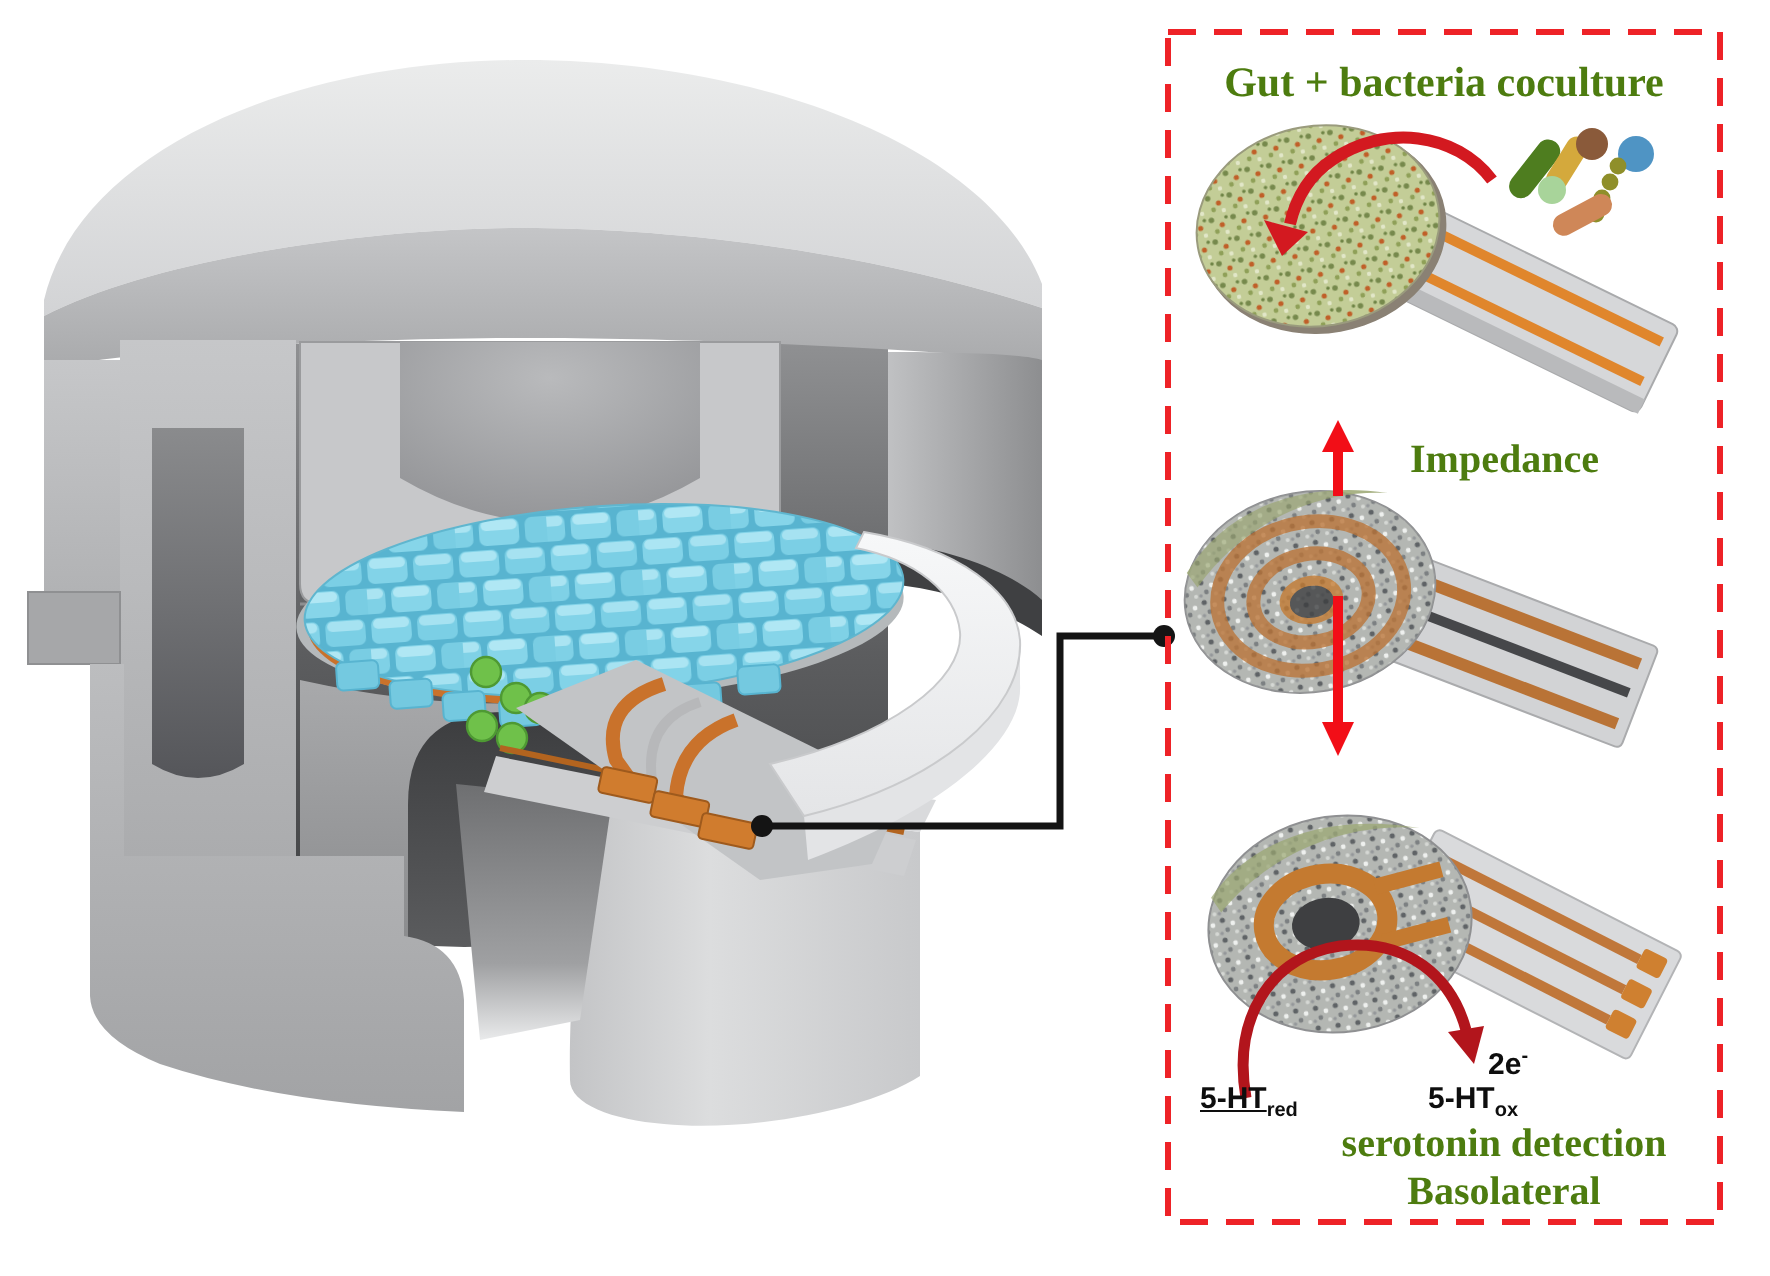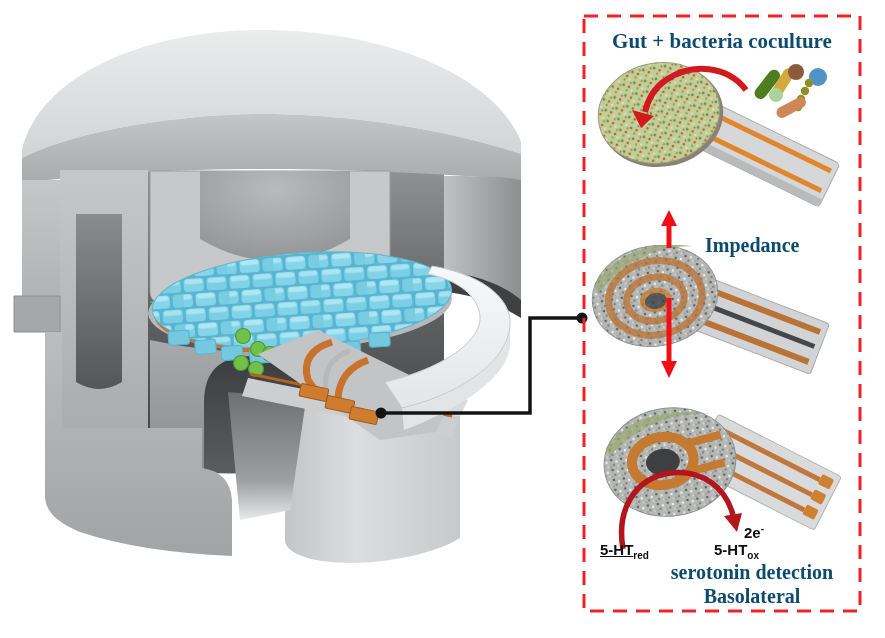--- a/index.html
+++ b/index.html
@@ -1,19 +1,19 @@
 <!DOCTYPE html>
 <html><head>
 <meta charset="utf-8">
 <style>
   html,body{margin:0;padding:0;background:#ffffff;}
   #canvas{position:relative;width:885px;height:638px;background:#ffffff;overflow:hidden;
           font-family:"Liberation Sans",sans-serif;}
   #scene{position:absolute;left:0;top:0;}
-  .lbl{position:absolute;color:#0c4a6e;font-family:"Liberation Serif",serif;
+  .lbl{position:absolute;color:#4d7c0f;font-family:"Liberation Serif",serif;
        font-weight:bold;white-space:nowrap;}
   .serif21{font-size:21px;}
   .serif20{font-size:20px;}
   .sans15{font-family:"Liberation Sans",sans-serif;font-size:15px;color:#0e0e0e;font-weight:bold;}
   .center{text-align:center;}
   .sub{font-size:10px;vertical-align:-4px;letter-spacing:0;}
   .sup{font-size:10px;vertical-align:6px;}
   .twoline{line-height:24px;}
 </style>
 </head>
@@ -279,21 +279,21 @@
     </g>
   </g>
   <g>
     <path d="M623,549 C616,508 636,478 670,473 C704,469 726,489 733,515" fill="none" stroke="#b2151c" stroke-width="5.5"></path>
     <polygon points="737,532 724,516 742,513" fill="#b2151c"></polygon>
   </g>
 </svg>
 
   <div class="lbl serif21 center" style="left:584px;top:29px;width:276px;">Gut + bacteria coculture</div>
 
-  <div class="lbl serif20" style="left:705px;top:234px;">Impedance</div>
+  <div class="lbl serif20" style="left:705px;top:219px;">Impedance</div>
 
 
   <div class="lbl sans15" style="left:600px;top:541px;text-decoration:underline;"><span>5-HT</span><span class="sub">red</span></div>
 
   <div class="lbl sans15" style="left:714px;top:541px;"><span>5-HT</span><span class="sub">ox</span></div>
 
   <div class="lbl sans15" style="left:744px;top:495px;margin-top:28px;"><span>2e</span><span class="sup">-</span></div>
 
   <div class="lbl serif20 center twoline" style="left:640px;top:560px;width:224px;">
     <div>serotonin detection</div>

